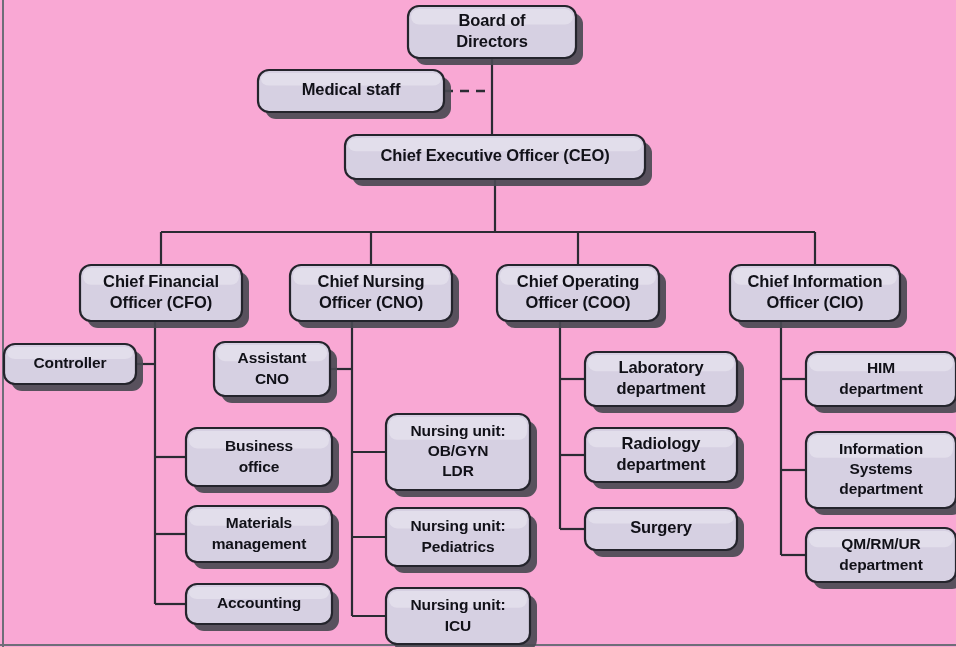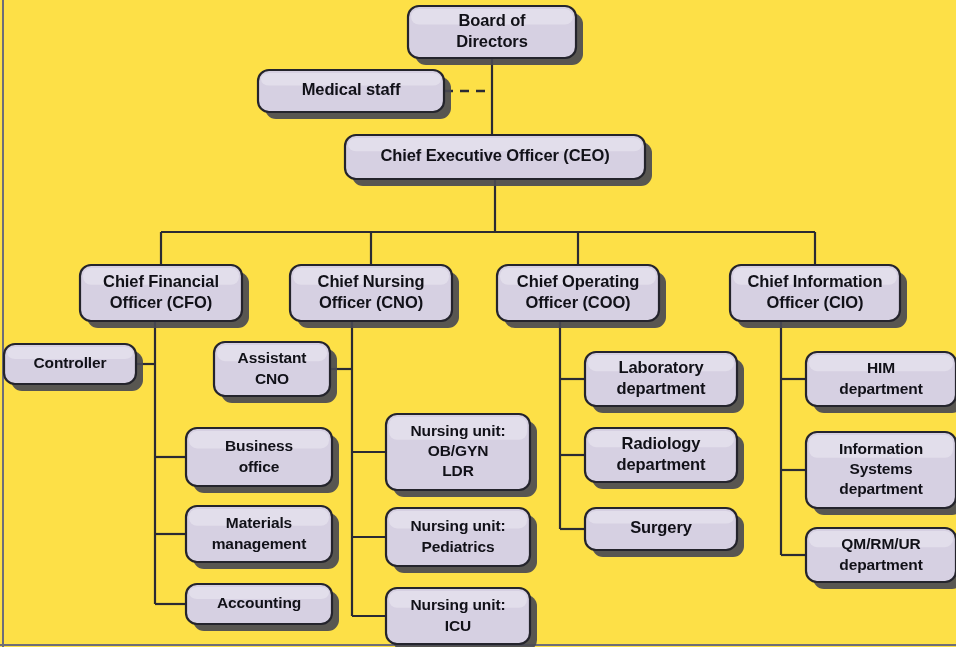--- a/index.html
+++ b/index.html
@@ -7,21 +7,21 @@
     padding: 0;
     background: #ffffff;
   }
   body {
     font-family: "Liberation Sans", sans-serif;
   }
   #chart-root {
     position: relative;
     width: 956px;
     height: 647px;
-    background: #fde047;
+    background: #f9a8d4;
     overflow: hidden;
   }
   #org-svg {
     position: absolute;
     top: 0;
     left: 0;
     width: 956px;
     height: 647px;
     display: block;
   }

